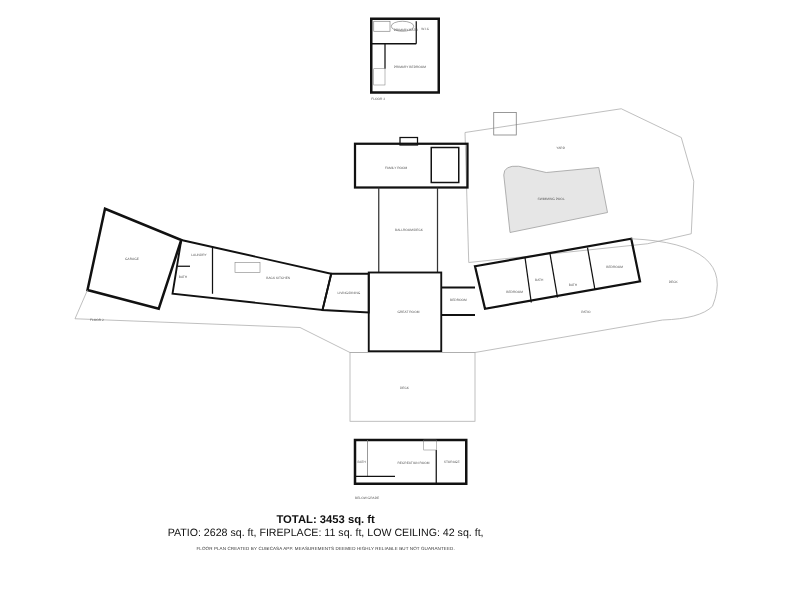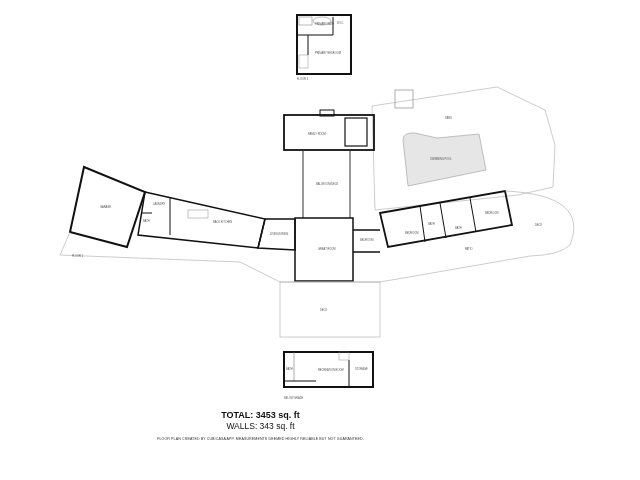--- a/index.html
+++ b/index.html
@@ -100,15 +100,15 @@
     <rect x="339" y="352" width="10" height="8" stroke="#777" stroke-width="0.4"></rect>
     <text class="tiny" x="286" y="370">BATH</text>
     <text class="tiny" x="318" y="371">RECREATION ROOM</text>
     <text class="tiny" x="355" y="370">STORAGE</text>
     <text class="tiny" x="284" y="399">BELOW GRADE</text>
   </g>
 </svg>
 
 <div class="summary">
   <div class="total">TOTAL: 3453 sq. ft</div>
-  <div class="line">WALLS: 343 sq. ft</div>
+  <div class="line">PATIO: 2628 sq. ft, FIREPLACE: 11 sq. ft, LOW CEILING: 42 sq. ft,</div>
   <div class="disclaimer">FLOOR PLAN CREATED BY CUBICASA APP. MEASUREMENTS DEEMED HIGHLY RELIABLE BUT NOT GUARANTEED.</div>
 </div>
 
 </body></html>

